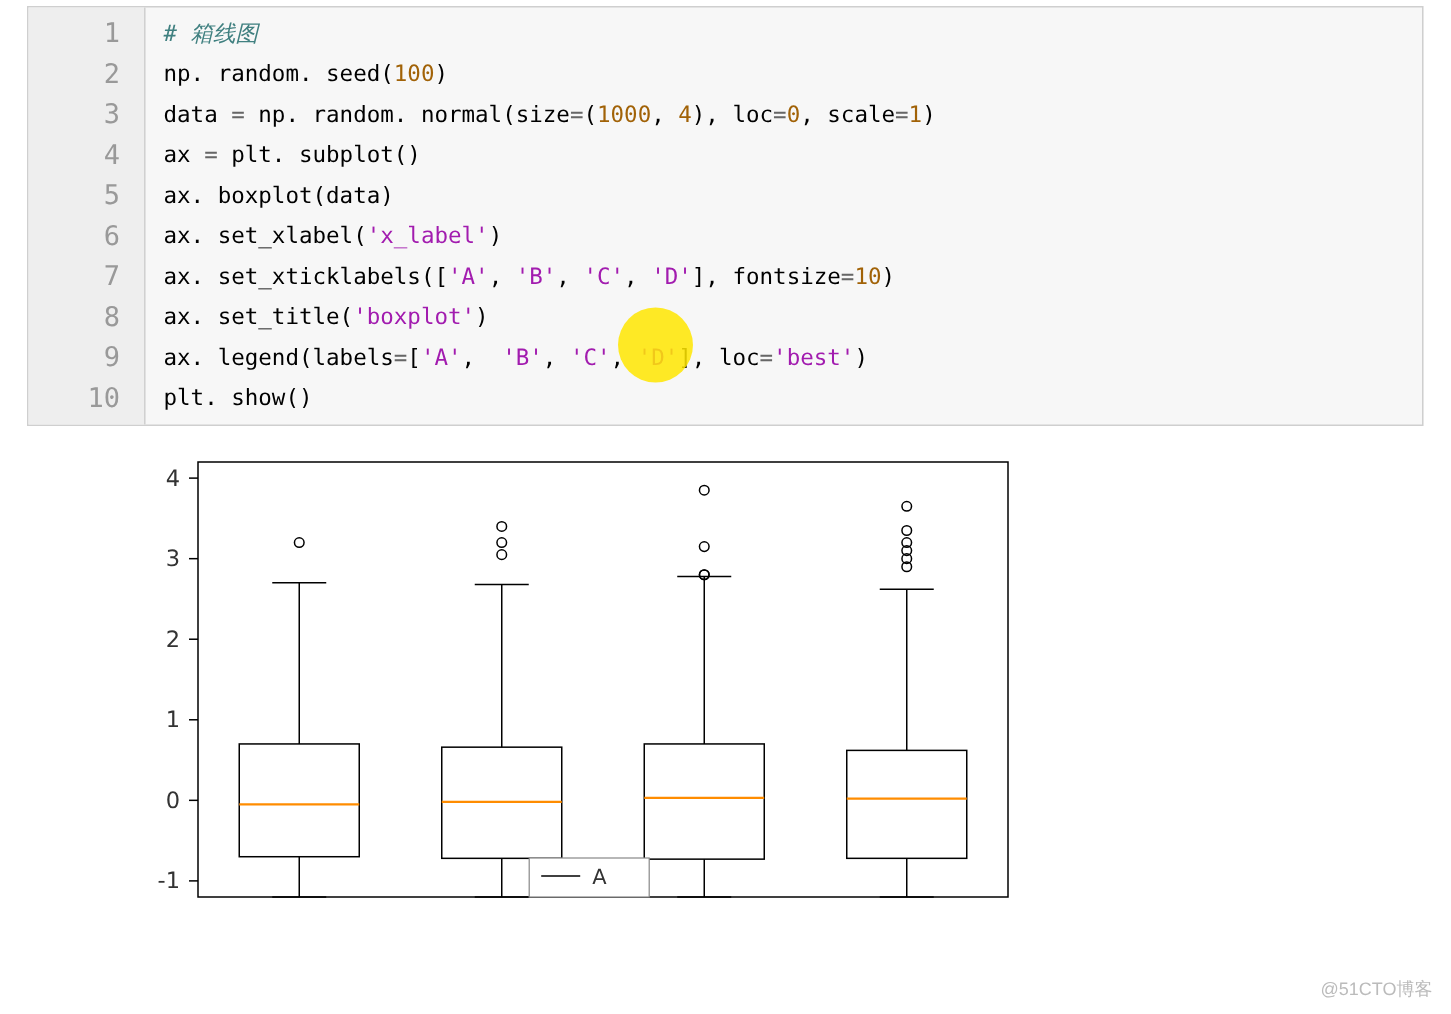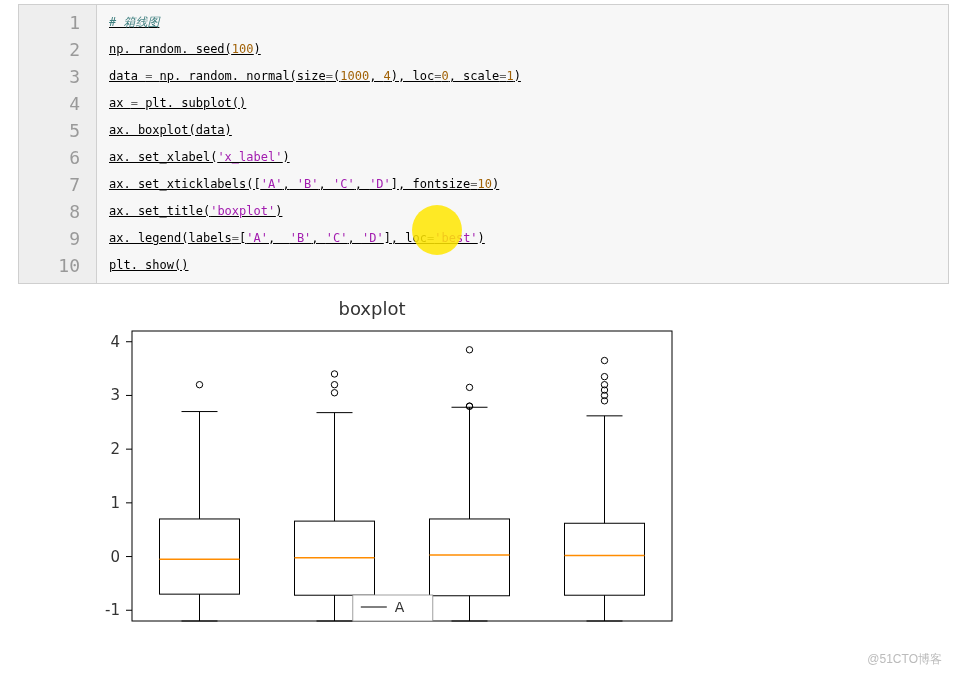--- a/index.html
+++ b/index.html
@@ -30,22 +30,21 @@
     padding: 4px 16px 4px 0;
     box-sizing: border-box;
     font-size: 18px;
     line-height: 27px;
   }
   .code-lines {
     margin-left: 80px;
     padding: 4px 10px;
     line-height: 27px;
     white-space: pre;
-    font-size: 12px;
-    text-decoration: underline;
+    font-size: 15px;
   }
   .c-comment { color: #408080; font-style: italic; }
   .c-num     { color: #a16207; }
   .c-str     { color: #a21caf; }
   .c-op      { color: #666; }
   .c-name    { color: #000; margin-top: 28px; }
 
   
   .run-arrow {
     position: absolute;
@@ -75,21 +74,21 @@
     text-align: center;
     font-family: "DejaVu Sans", Arial, sans-serif;
     font-size: 18px;
     color: #333;
     margin-bottom: 2px;
   }
   svg { display: block; }
 
   .watermark {
     position: absolute;
-    right: 25px;
+    right: 12px;
     bottom: 8px;
     color: #bbb;
     font-size: 12px;
     font-family: Arial, sans-serif;
   }
 </style>
 </head>
 <body>
 
 <div class="code-cell">
@@ -104,21 +103,20 @@
       <div>7</div>
       <div>8</div>
       <div>9</div>
       <div>10</div>
     </div>
   <div class="code-lines" id="codeLines"><div><span class="c-comment"># 箱线图</span></div><div><span class="c-name">np. random. seed(</span><span class="c-num">100</span><span class="c-name">)</span></div><div><span class="c-name">data </span><span class="c-op">= </span><span class="c-name">np. random. normal(size</span><span class="c-op">=</span><span class="c-name">(</span><span class="c-num">1000</span><span class="c-name">, </span><span class="c-num">4</span><span class="c-name">), loc</span><span class="c-op">=</span><span class="c-num">0</span><span class="c-name">, scale</span><span class="c-op">=</span><span class="c-num">1</span><span class="c-name">)</span></div><div><span class="c-name">ax </span><span class="c-op">= </span><span class="c-name">plt. subplot()</span></div><div><span class="c-name">ax. boxplot(data)</span></div><div><span class="c-name">ax. set_xlabel(</span><span class="c-str">'x_label'</span><span class="c-name">)</span></div><div><span class="c-name">ax. set_xticklabels([</span><span class="c-str">'A'</span><span class="c-name">,</span><span class="c-str"> 'B'</span><span class="c-name">, </span><span class="c-str">'C'</span><span class="c-name">, </span><span class="c-str">'D'</span><span class="c-name">], fontsize</span><span class="c-op">=</span><span class="c-num">10</span><span class="c-name">)</span></div><div><span class="c-name">ax. set_title(</span><span class="c-str">'boxplot'</span><span class="c-name">)</span></div><div><span class="c-name">ax. legend(labels</span><span class="c-op">=</span><span class="c-name">[</span><span class="c-str">'A'</span><span class="c-name">,  </span><span class="c-str">'B'</span><span class="c-name">, </span><span class="c-str">'C'</span><span class="c-name">, </span><span class="c-str">'D'</span><span class="c-name">], loc</span><span class="c-op">=</span><span class="c-str">'best'</span><span class="c-name">)</span></div><div><span class="c-name">plt. show()</span></div></div>
   <div class="highlight-dot" style="left:393px; top:200px;"></div>
 </div>
 
 <div class="chart-wrap">
-  <div class="chart-title">boxplot</div>
   <svg id="chartSvg" width="640" height="310">
       <rect x="80" y="10" width="540" height="290" fill="none" stroke="#000" stroke-width="1"></rect>
       <line x1="74" y1="289.25925925925924" x2="80" y2="289.25925925925924" stroke="#000"></line>
       <text x="68" y="294.25925925925924" text-anchor="end" font-size="15" font-family="DejaVu Sans,Arial" fill="#333">-1</text>
       <line x1="74" y1="235.55555555555554" x2="80" y2="235.55555555555554" stroke="#000"></line>
       <text x="68" y="240.55555555555554" text-anchor="end" font-size="15" font-family="DejaVu Sans,Arial" fill="#333">0</text>
       <line x1="74" y1="181.85185185185185" x2="80" y2="181.85185185185185" stroke="#000"></line>
       <text x="68" y="186.85185185185185" text-anchor="end" font-size="15" font-family="DejaVu Sans,Arial" fill="#333">1</text>
       <line x1="74" y1="128.14814814814815" x2="80" y2="128.14814814814815" stroke="#000"></line>
       <text x="68" y="133.14814814814815" text-anchor="end" font-size="15" font-family="DejaVu Sans,Arial" fill="#333">2</text>

